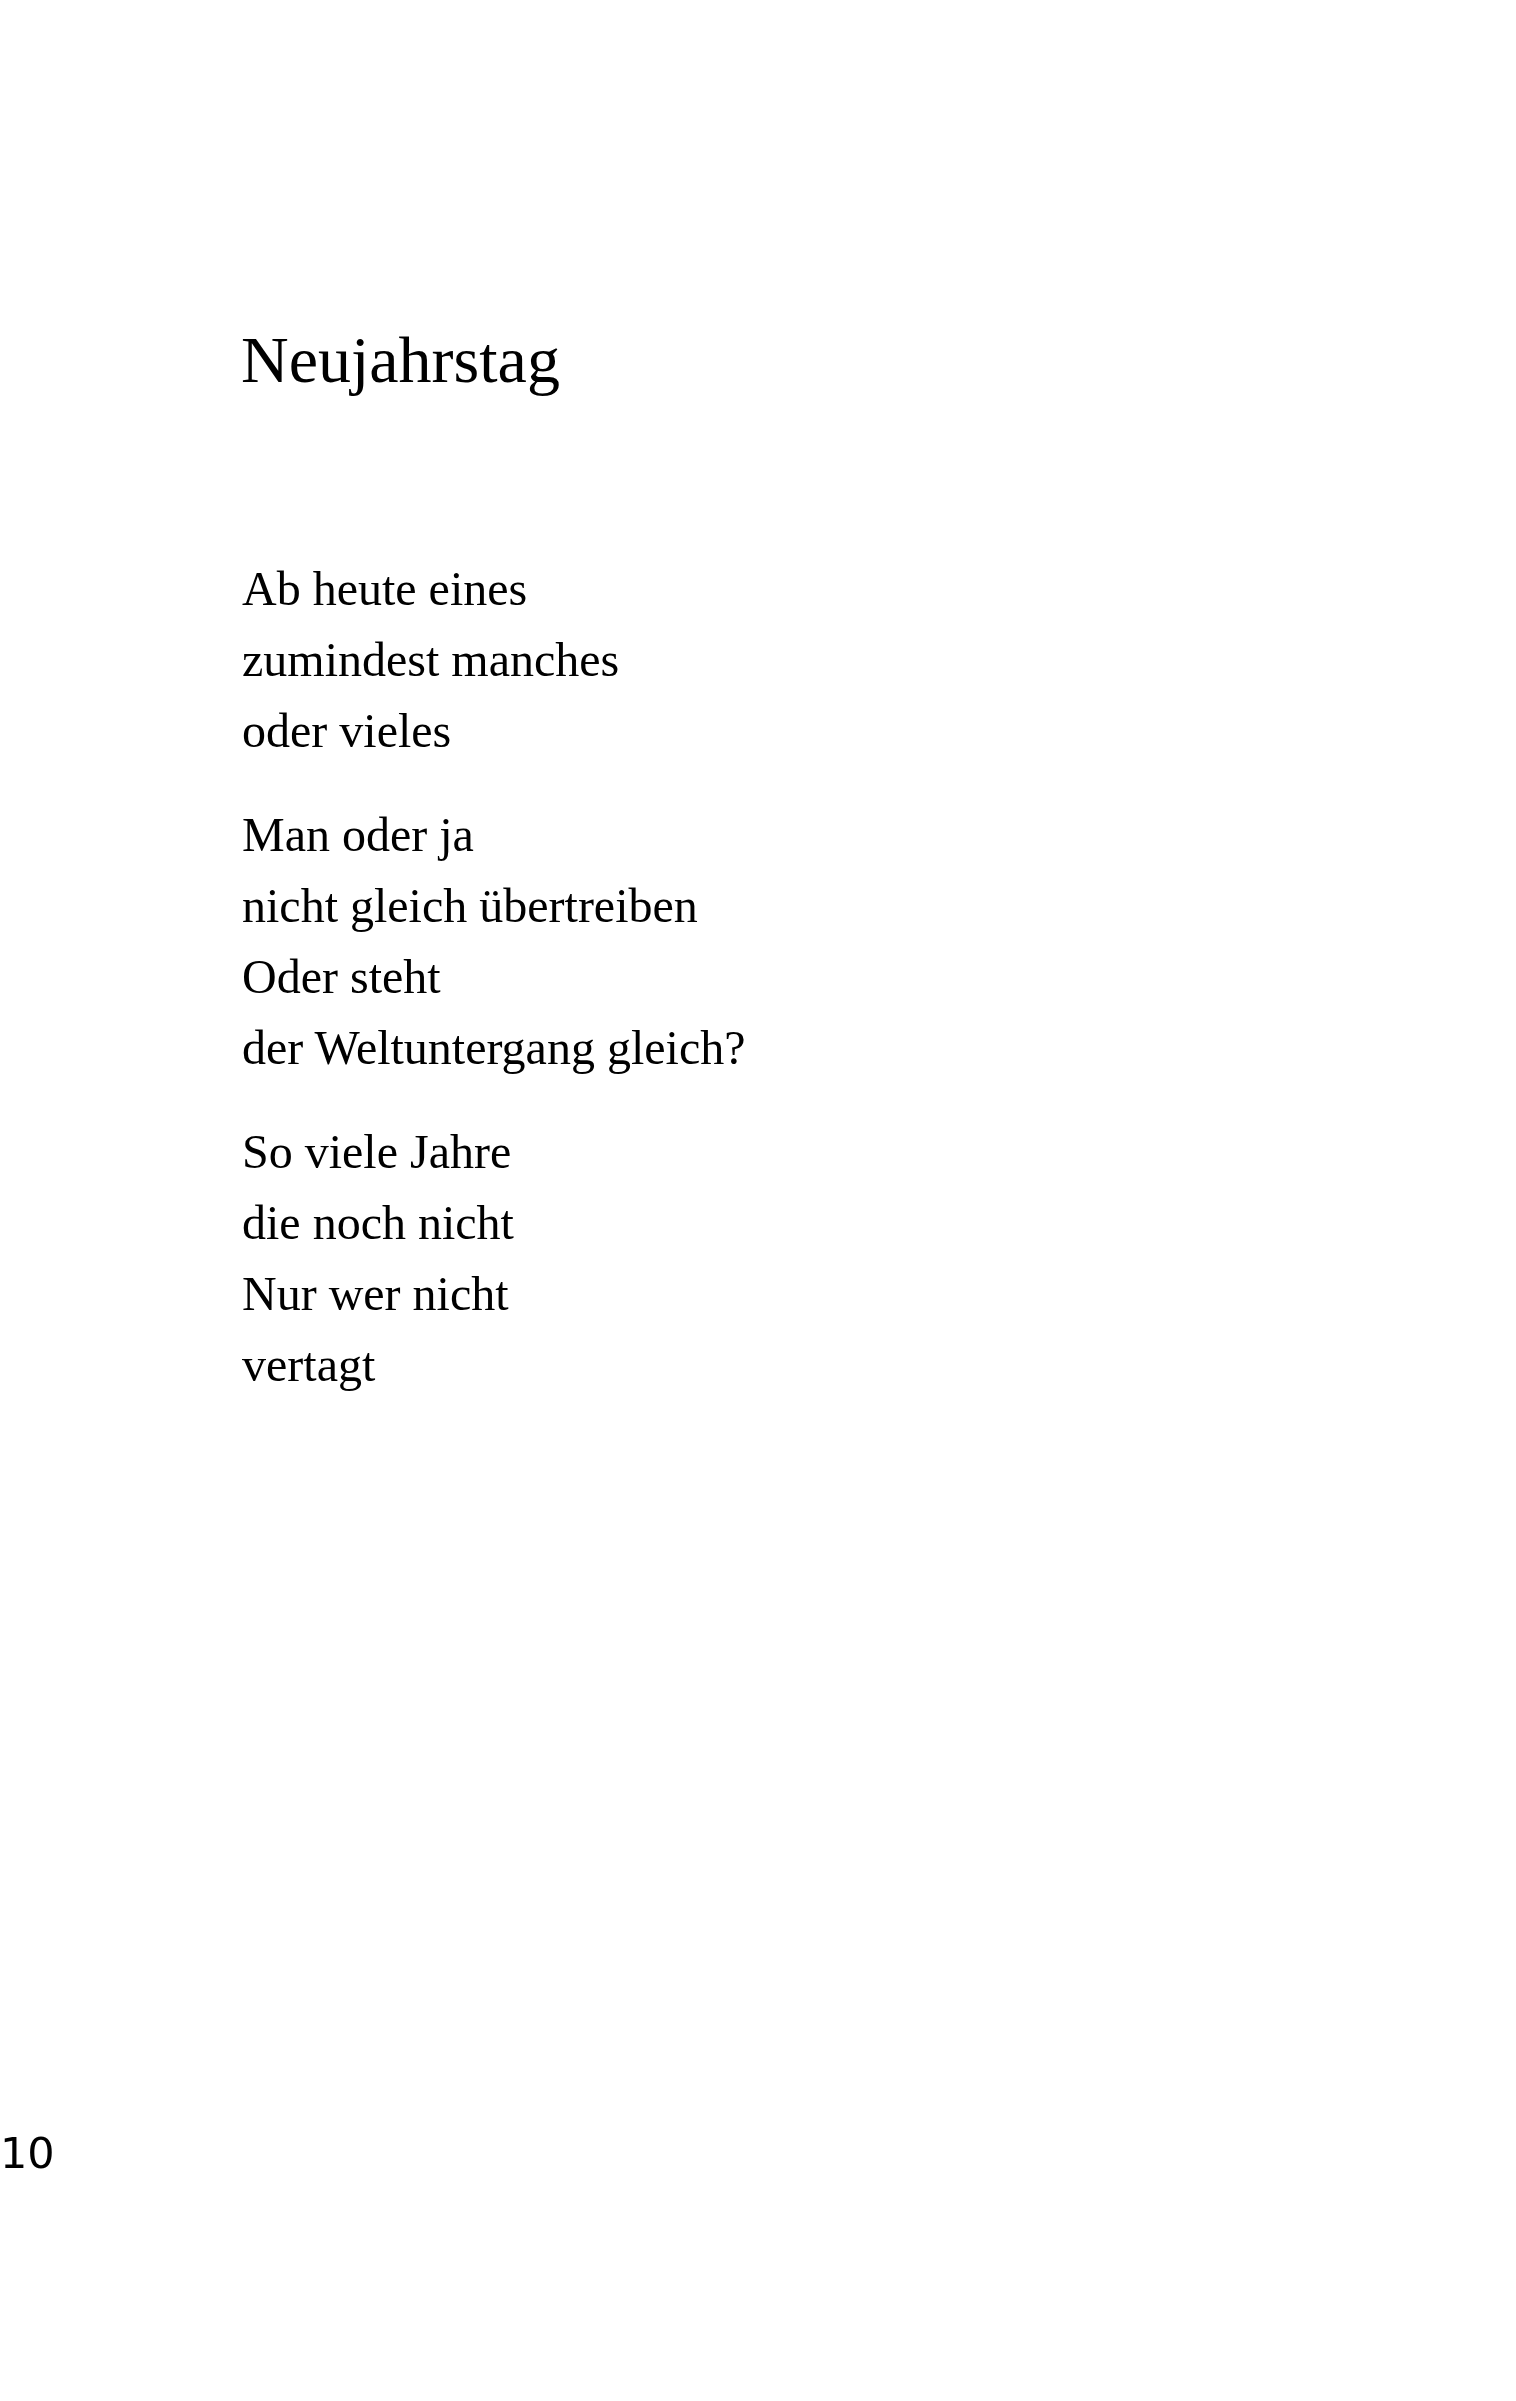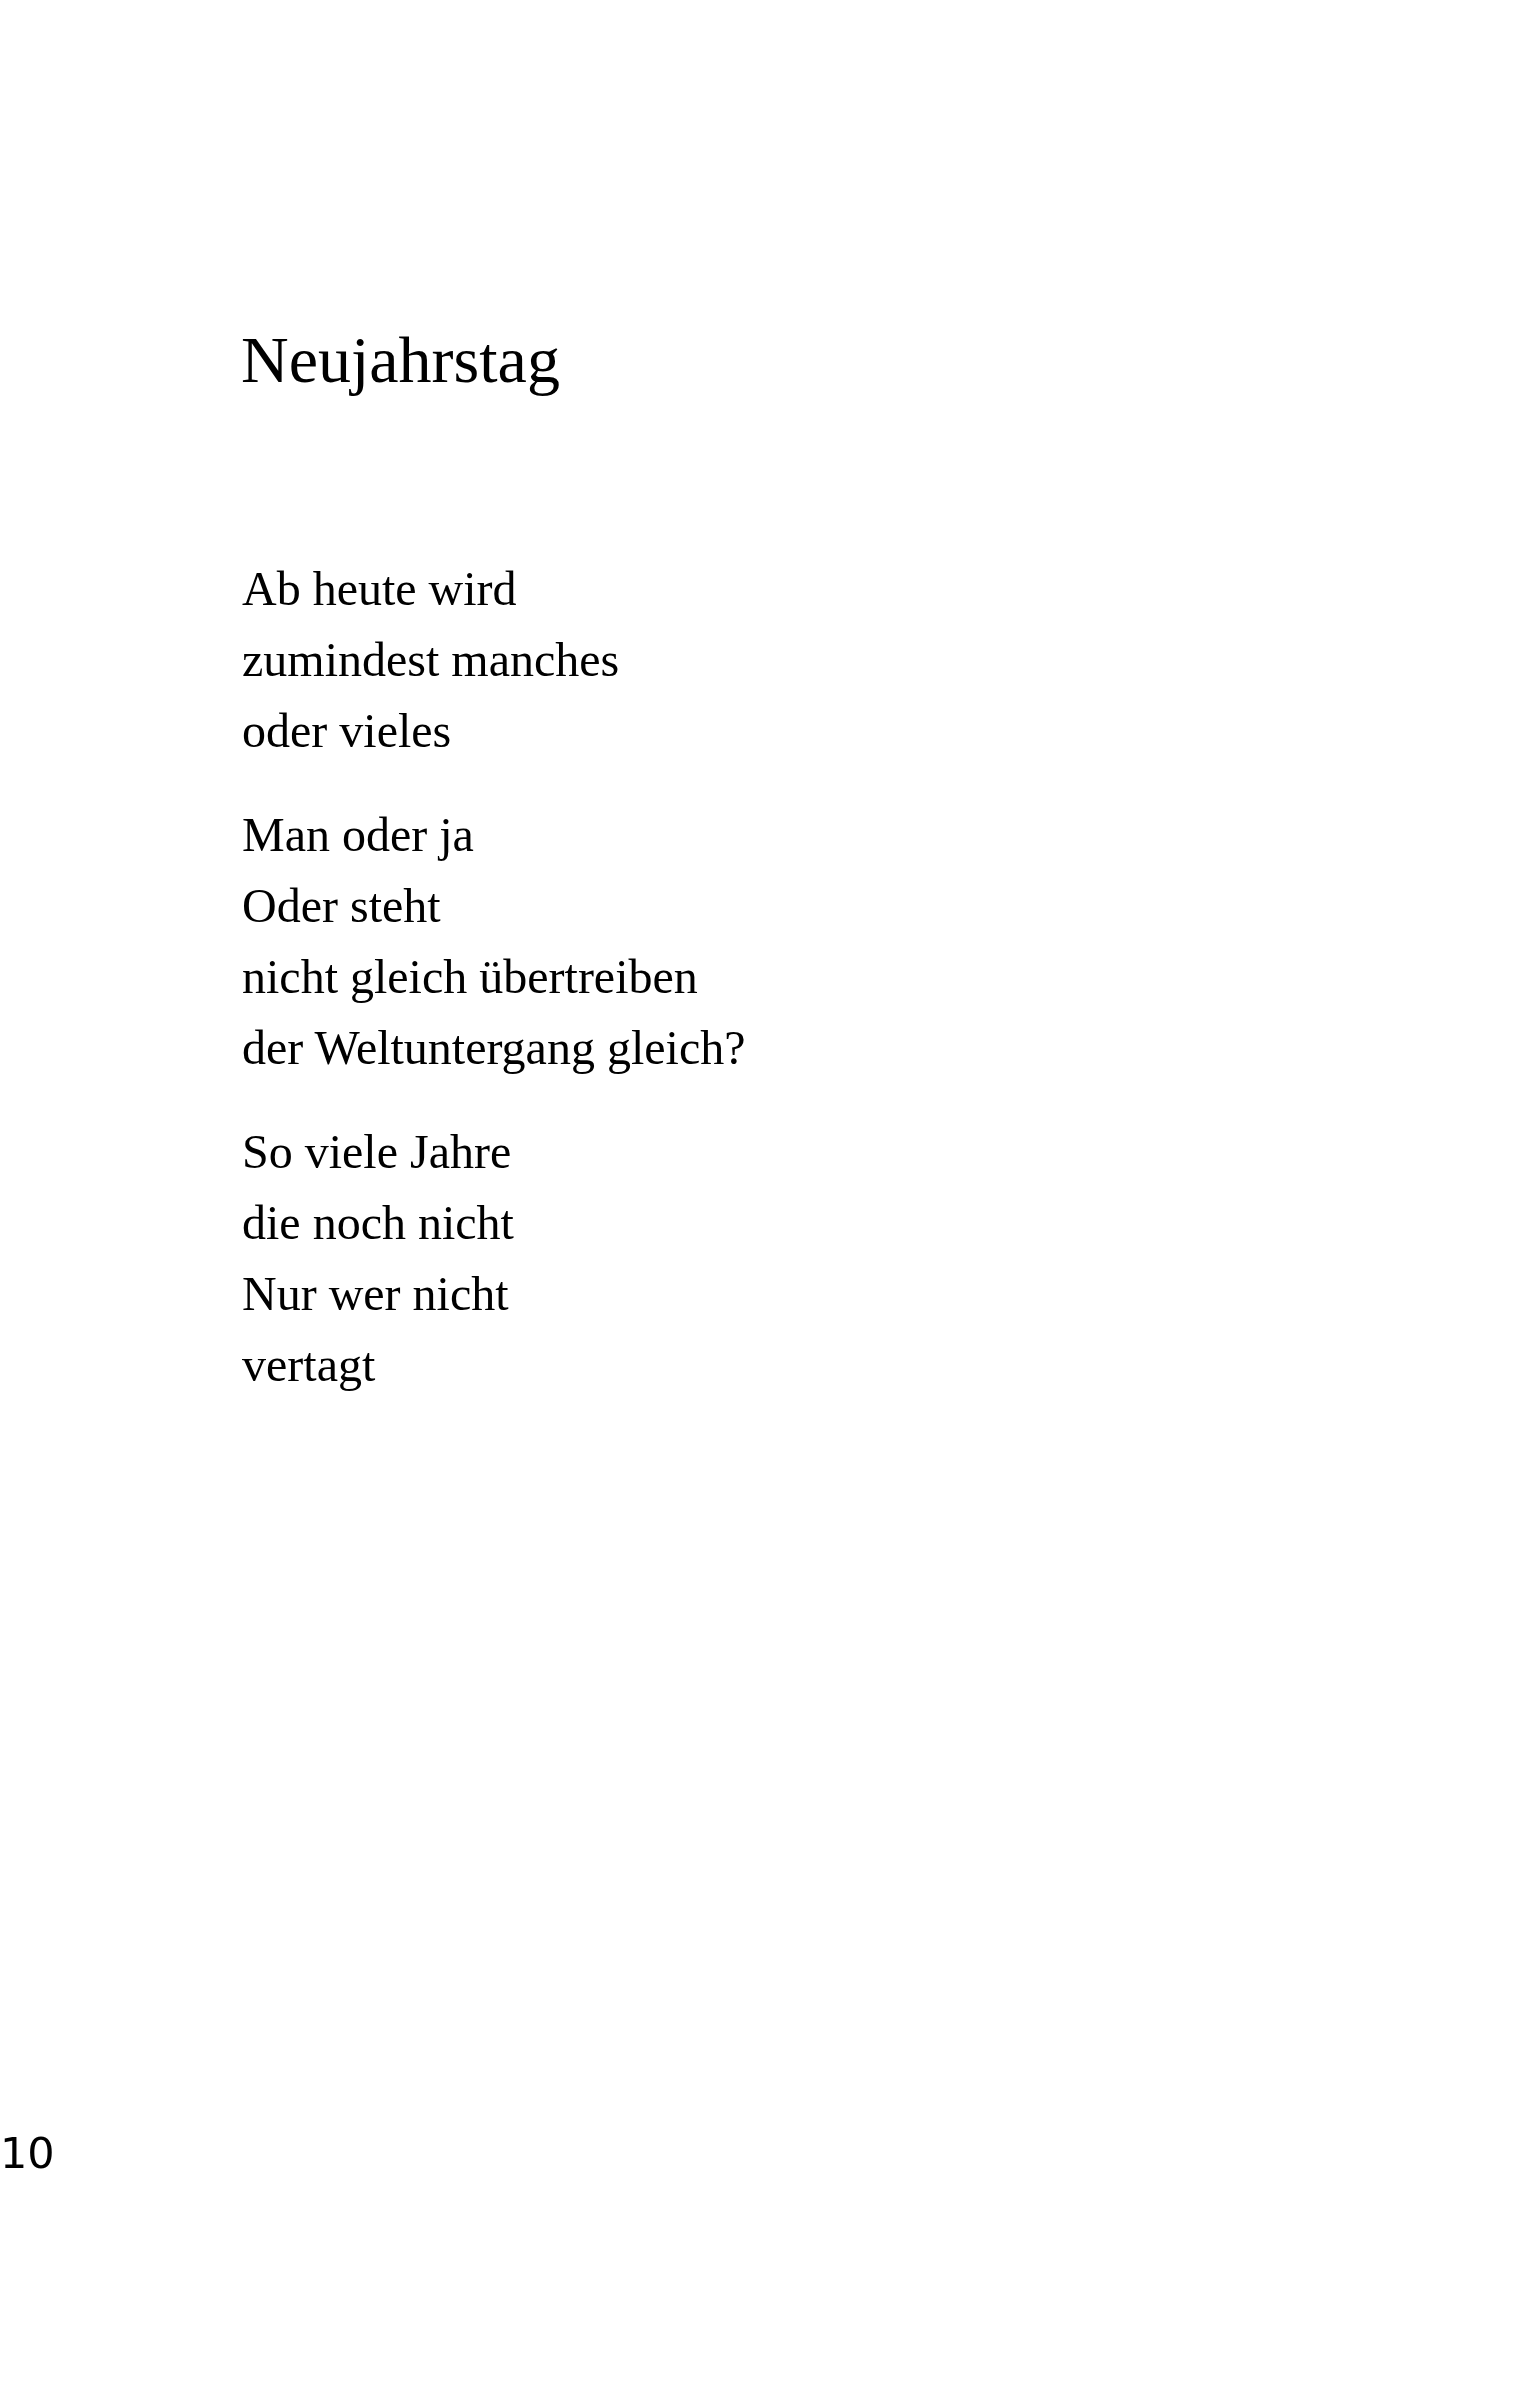--- a/index.html
+++ b/index.html
@@ -54,29 +54,29 @@
 </head>
 <body>
 
 <div class="page">
 
   <h1 class="title" style="margin:0; font-size:66px; font-weight:400;">Neujahrstag</h1>
 
   <div class="poem">
 
     <div class="stanza">
-      <div class="poem-line">Ab heute wird</div>
+      <div class="poem-line">Ab heute eines</div>
       <div class="poem-line">zumindest manches</div>
       <div class="poem-line">oder vieles</div>
     </div>
 
     <div class="stanza">
       <div class="poem-line">Man oder ja</div>
+      <div class="poem-line">nicht gleich übertreiben</div>
       <div class="poem-line">Oder steht</div>
-      <div class="poem-line">nicht gleich übertreiben</div>
       <div class="poem-line">der Weltuntergang gleich?</div>
     </div>
 
     <div class="stanza">
       <div class="poem-line">So viele Jahre</div>
       <div class="poem-line">die noch nicht</div>
       <div class="poem-line">Nur wer nicht</div>
       <div class="poem-line">vertagt</div>
     </div>
 

